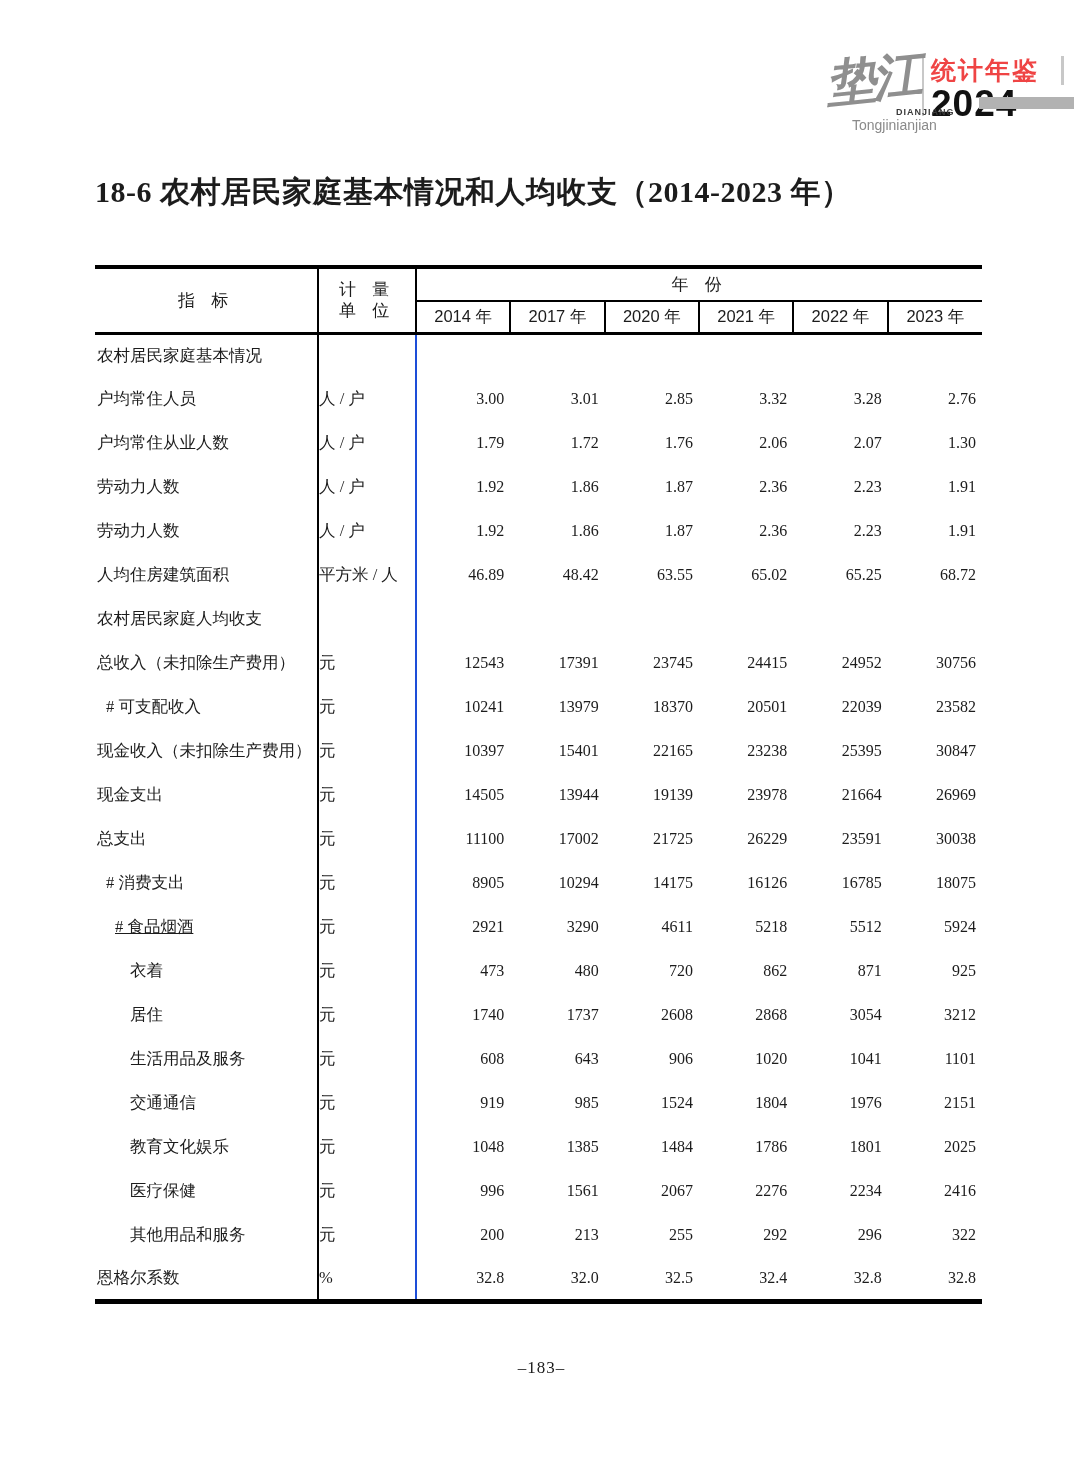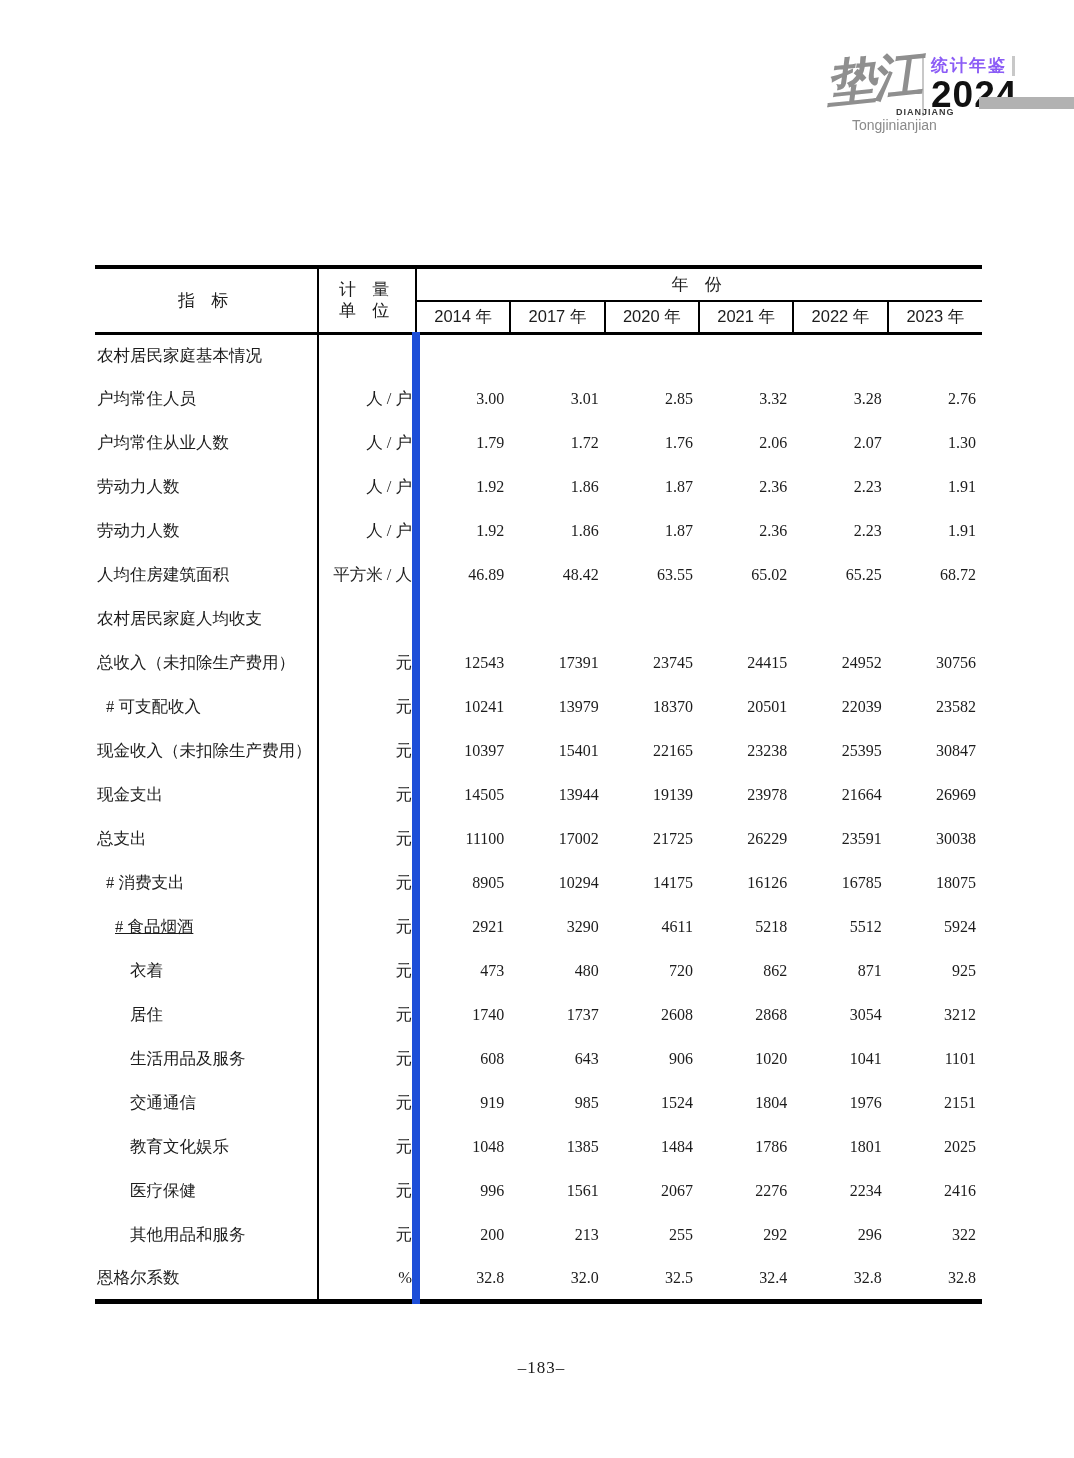--- a/index.html
+++ b/index.html
@@ -24,22 +24,22 @@
     transform: rotate(-6deg); letter-spacing: -4px;
     font-family: "DejaVu Serif", serif;
   }
   .pinyin { position: absolute; left: 26px; top: 52px; text-align: center; line-height: 1.1; width: 70px; }
   .pinyin-l1 { font-family: "Liberation Sans", sans-serif; font-weight: bold; font-size: 9px; color: #3a3a3a; letter-spacing: 1px; margin-left: 44px; }
   .pinyin-l2 { font-family: "Liberation Sans", sans-serif; font-size: 14px; color: #8a8a8a; }
   .logo-divider { width: 2px; height: 58px; background: #c8c8c8; margin: 2px 7px 0 4px; }
   .logo-right { display: flex; flex-direction: column; align-items: flex-start; }
   .yearbook-label {
     font-family: "Liberation Sans", sans-serif; font-weight: bold;
-    font-size: 17px; letter-spacing: 2px; color: #8b5cf6;
-    border-right: 3px solid #c8c8c8; padding-right: 5px; line-height: 1.15;
+    font-size: 25px; letter-spacing: 2px; color: #ef4444;
+    border-right: 3px solid #c8c8c8; padding-right: 22px; line-height: 1.15;
   }
   .yearbook-year {
     font-family: "Liberation Sans", sans-serif; font-weight: bold;
     font-size: 37px; line-height: 0.85; letter-spacing: 1px; color: #111; margin-top: 3px;
   }
   .gray-bar { position: absolute; top: 97px; left: 979px; width: 95px; height: 12px; background: #b2b2b2; }
 
   
   .title {
     position: absolute; top: 172px; left: 95px;
@@ -64,21 +64,21 @@
   tr.hrow-top th { height: 34px; }
   tr.hrow-years th { height: 32px; }
   .th-ind  { text-align: center; letter-spacing: 6px; }
   .th-unit { border-left: 2px solid #000; border-right: 2px solid #000; text-align: center; line-height: 1.25; letter-spacing: 6px; }
   .th-years-group { border-bottom: 2px solid #000; text-align: center; letter-spacing: 6px; }
   .th-year { border-left: 2px solid #000; text-align: center; font-family: "Liberation Sans", sans-serif; font-size: 16.5px; letter-spacing: 0; margin-left: 24px; }
   .th-year.first { border-left: none; }
 
   tbody td { height: 44px; vertical-align: middle; font-size: 16.5px; }
   td.ind  { text-align: left; white-space: nowrap; }
-  td.unit { border-left: 2px solid #000; border-right: 8px solid #1d4ed8; text-align: right; }
+  td.unit { border-left: 2px solid #000; border-right: 2px solid #1d4ed8; text-align: left; }
   td.num  { text-align: right; padding-right: 6px; font-size: 16px; }
   .indent-0 { padding-left: 2px; }
   .indent-1 { padding-left: 11px; }
   .indent-2 { padding-left: 20px; text-decoration: underline; }
   .indent-3 { padding-left: 35px; }
 
   
   .page-number {
     position: absolute; top: 1358px; left: 0; width: 1074px;
     text-align: center; font-size: 17px; letter-spacing: 1px; padding-left: 9px;
@@ -98,20 +98,21 @@
       </div>
     </div>
     <div class="logo-divider"></div>
     <div class="logo-right">
       <div class="yearbook-label">统计年鉴</div>
       <div class="yearbook-year">2024</div>
     </div>
   </div>
   <div class="gray-bar"></div>
 
+  <h1 class="title">18-6 农村居民家庭基本情况和人均收支（2014-2023 年）</h1>
 
   <table class="stats">
     <colgroup>
       <col class="c-ind">
         <col class="c-unit">
       <col class="c-year">
         <col class="c-year">
         <col class="c-year">
       <col class="c-year">
         <col class="c-year">

